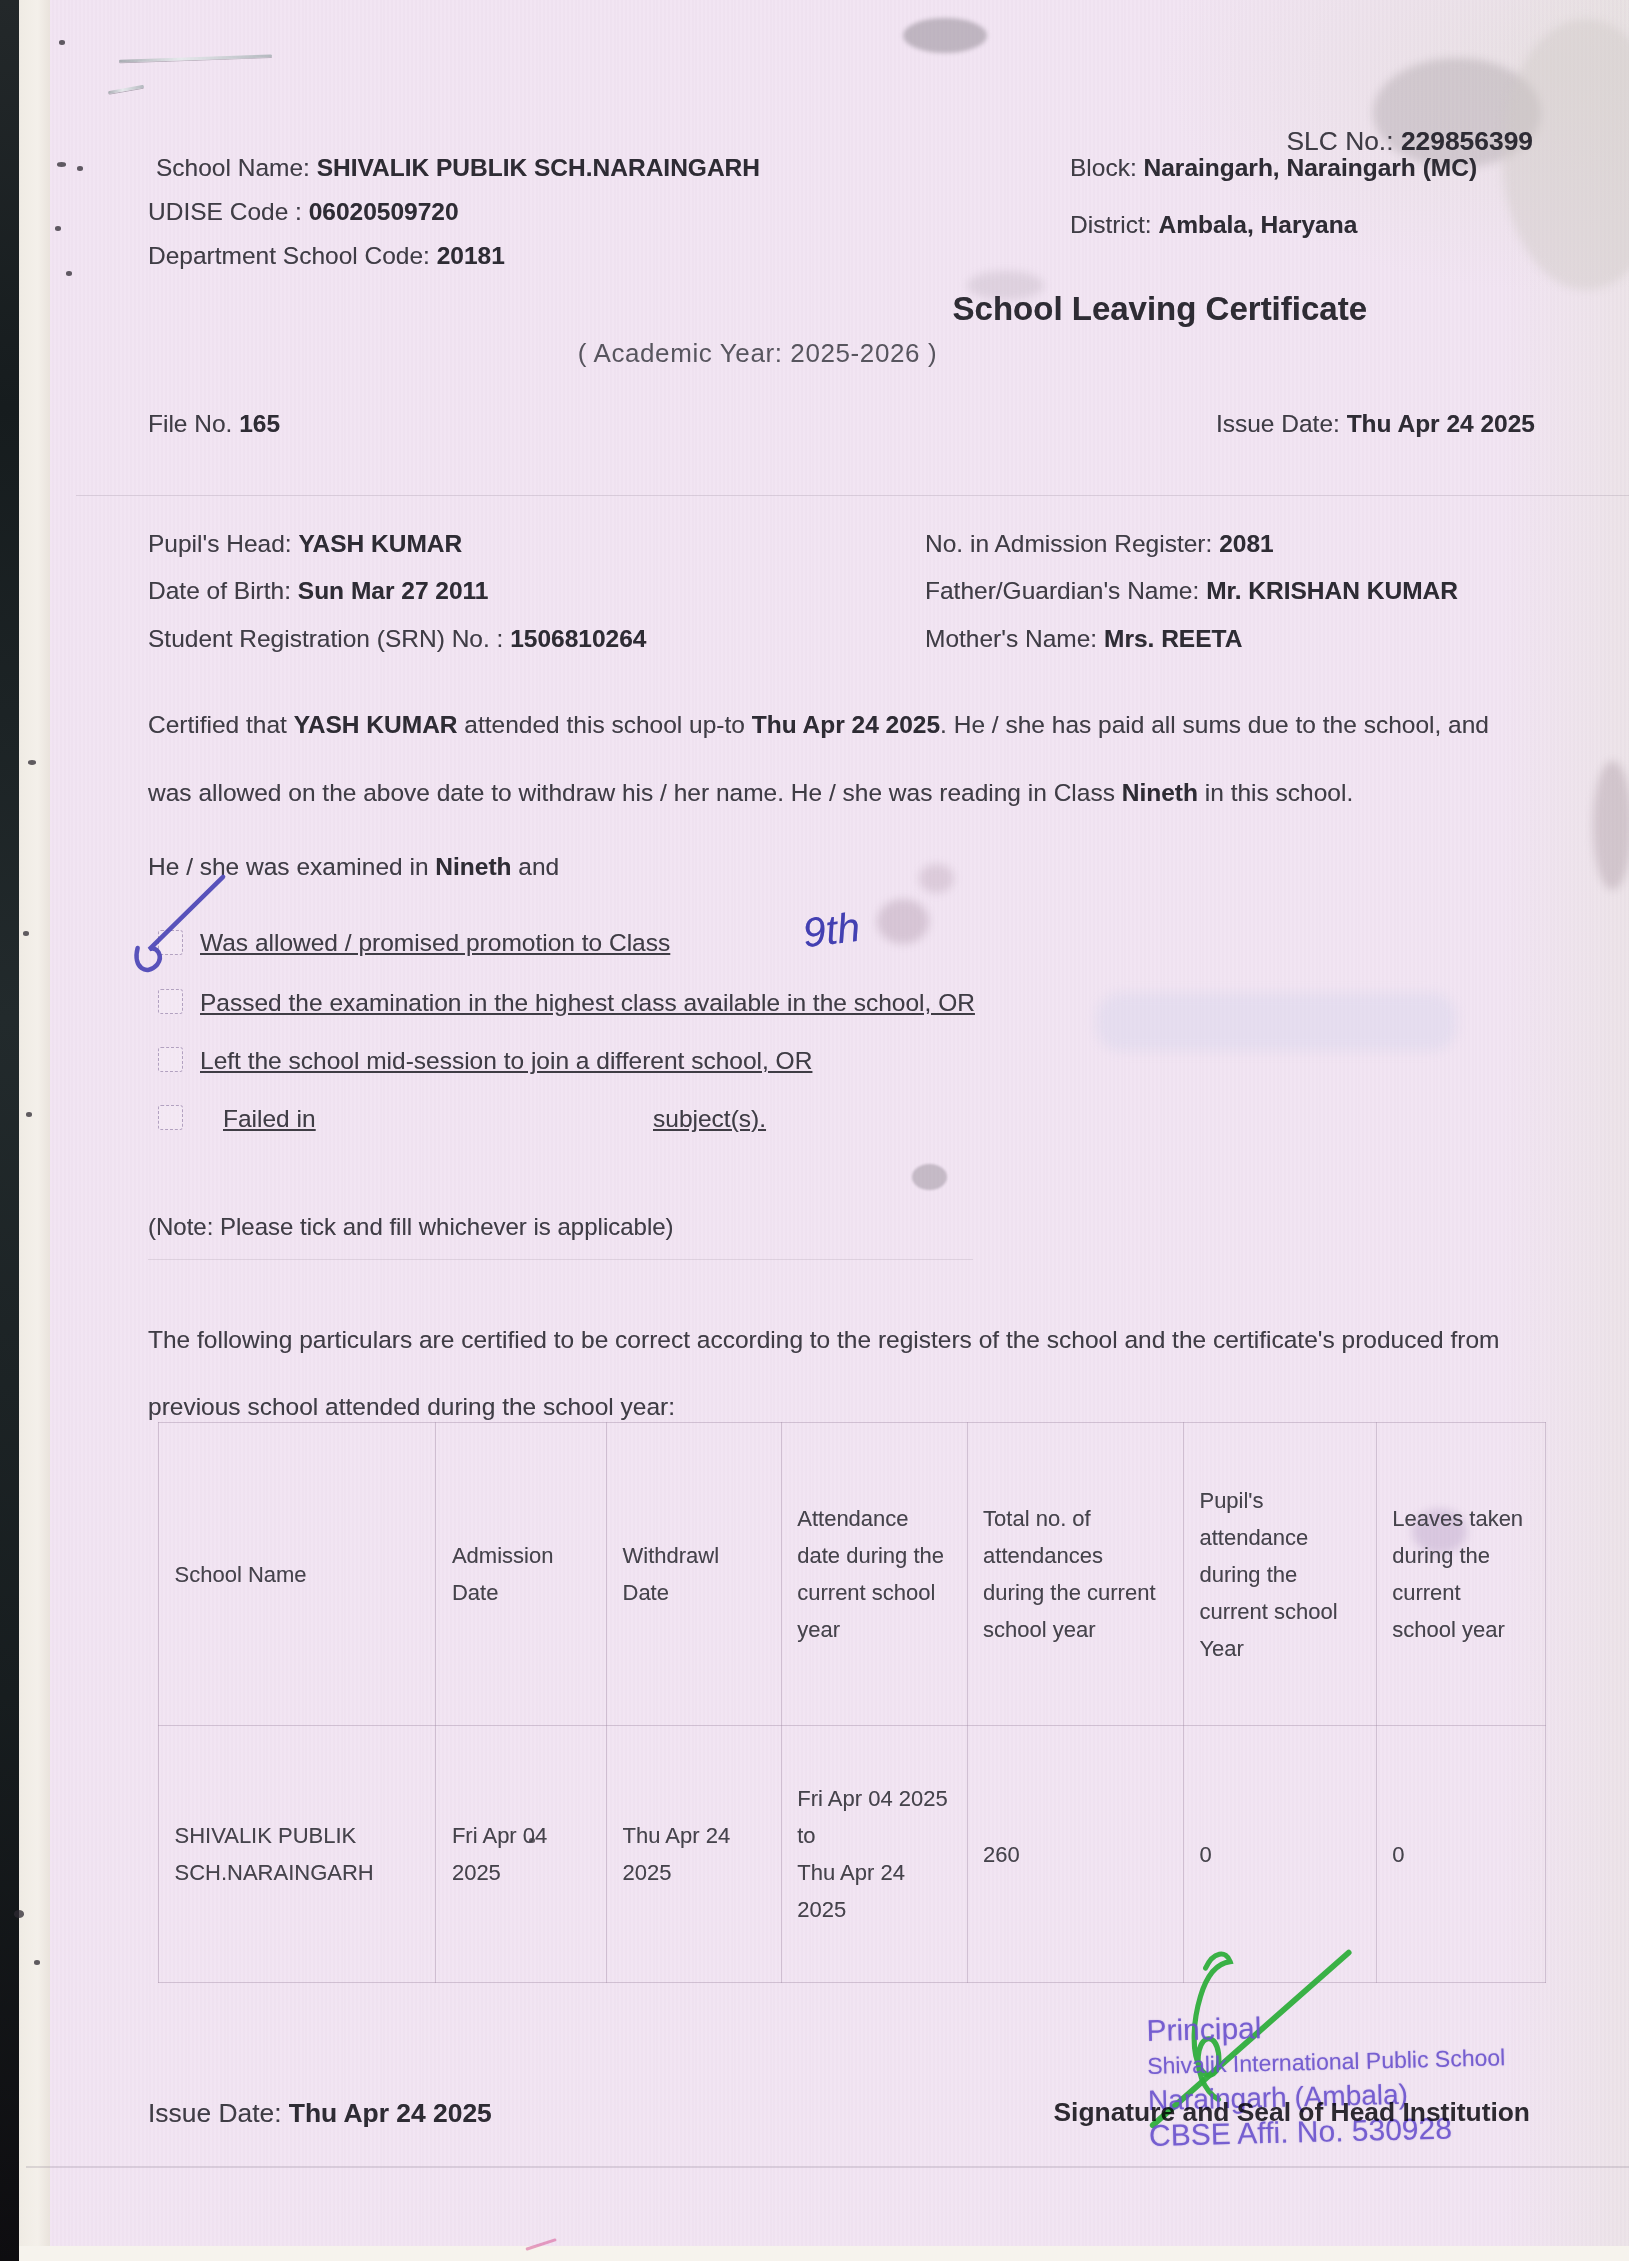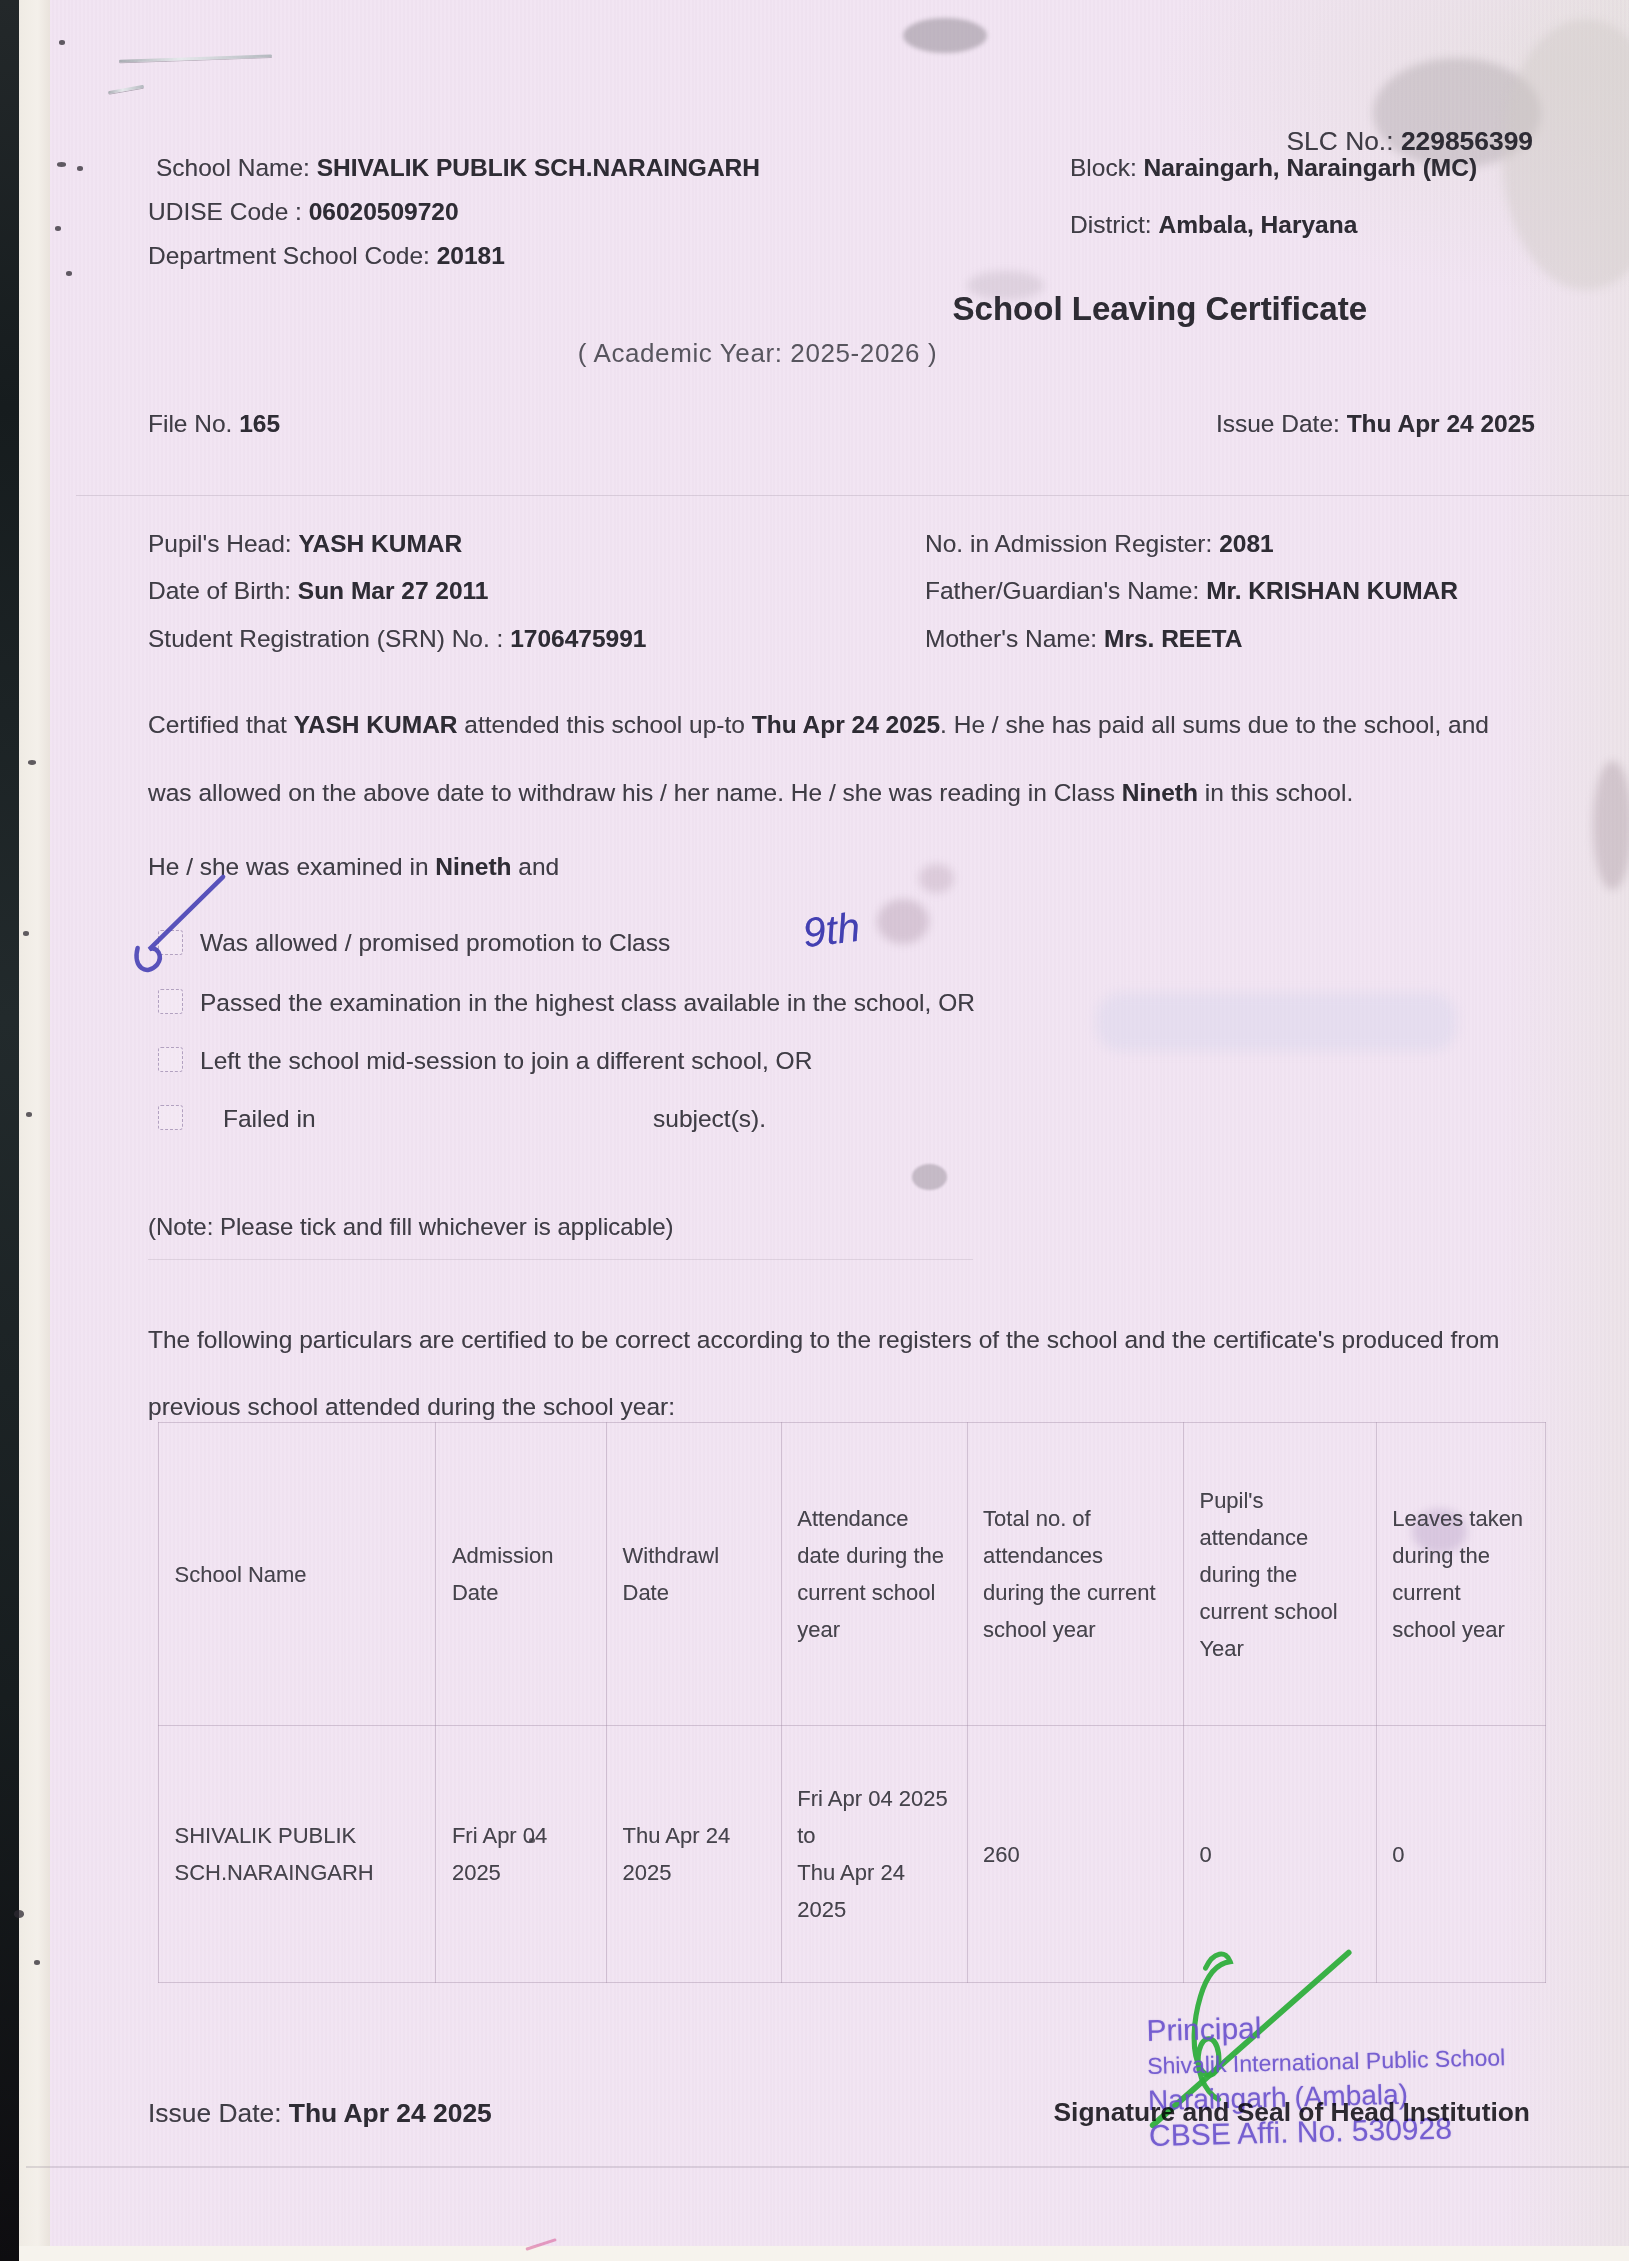--- a/index.html
+++ b/index.html
@@ -44,21 +44,21 @@
   
   .t{font-size:24.5px;line-height:30px;white-space:nowrap;text-shadow:0 0 0.6px rgba(70,64,82,.35);}
   .b{font-weight:700;color:#2e2c34;}
   .slc{top:95px;right:97px;font-size:26.4px;margin-top:31px;}
   .title{left:148px;width:1219px;top:290px;text-align:right;font-size:33px;font-weight:700;color:#2e2c34;white-space:nowrap;text-shadow:0 0 0.6px rgba(70,64,82,.4);}
   .subtitle{left:148px;width:1219px;top:338px;text-align:center;font-size:26px;color:#57555e;letter-spacing:0.6px;}
   .filerow-l{left:148px;top:409px;}
   .filerow-r{right:95px;top:409px;}
   .para{font-size:24.5px;line-height:68px;white-space:normal;text-shadow:0 0 0.6px rgba(70,64,82,.33);}
   .checkbox{width:23px;height:23px;border:1.3px dashed #b2a1c0;border-radius:3.2px;background:rgba(255,255,255,.18);}
-  .opt-label{font-size:24.5px;line-height:30px;white-space:nowrap;text-shadow:0 0 0.6px rgba(70,64,82,.33);}
+  .opt-label{font-size:24.5px;line-height:30px;white-space:nowrap;text-shadow:0 0 0.6px rgba(70,64,82,.33);text-decoration:underline;}
   .hand9{left:803px;top:907px;font-size:41px;font-style:italic;color:#4340b2;transform:rotate(-7deg);font-weight:400;text-shadow:0 0 0.6px rgba(60,58,180,.5);}
   
   table.grid{position:absolute;left:158px;top:1422px;width:1388px;border-collapse:collapse;table-layout:fixed;}
   table.grid td,table.grid th{border:0.6px solid rgba(162,140,168,.42);font-weight:400;
     font-size:22px;line-height:37px;color:#45434b;text-align:left;vertical-align:middle;
     padding:13px 15.5px;text-shadow:0 0 0.6px rgba(70,64,82,.3);}
   tr.hdr{height:303px;}
   tr.row{height:257px;}
   td.prelines{white-space:pre-line;}
   
@@ -147,21 +147,21 @@
 <div class="abs t" style="left:148px;top:529px;">
   <span>Pupil's Head:</span>
   <span class="b">YASH KUMAR</span>
 </div>
 <div class="abs t" style="left:148px;top:576px;">
   <span>Date of Birth:</span>
   <span class="b">Sun Mar 27 2011</span>
 </div>
 <div class="abs t" style="left:148px;top:624px;">
   <span>Student Registration (SRN) No. :</span>
-  <span class="b">1706475991</span>
+  <span class="b">1506810264</span>
 </div>
 <div class="abs t" style="left:925px;top:529px;">
   <span>No. in Admission Register:</span>
   <span class="b">2081</span>
 </div>
 <div class="abs t" style="left:925px;top:576px;">
   <span>Father/Guardian's Name:</span>
   <span class="b">Mr. KRISHAN KUMAR</span>
 </div>
 <div class="abs t" style="left:925px;top:624px;">

